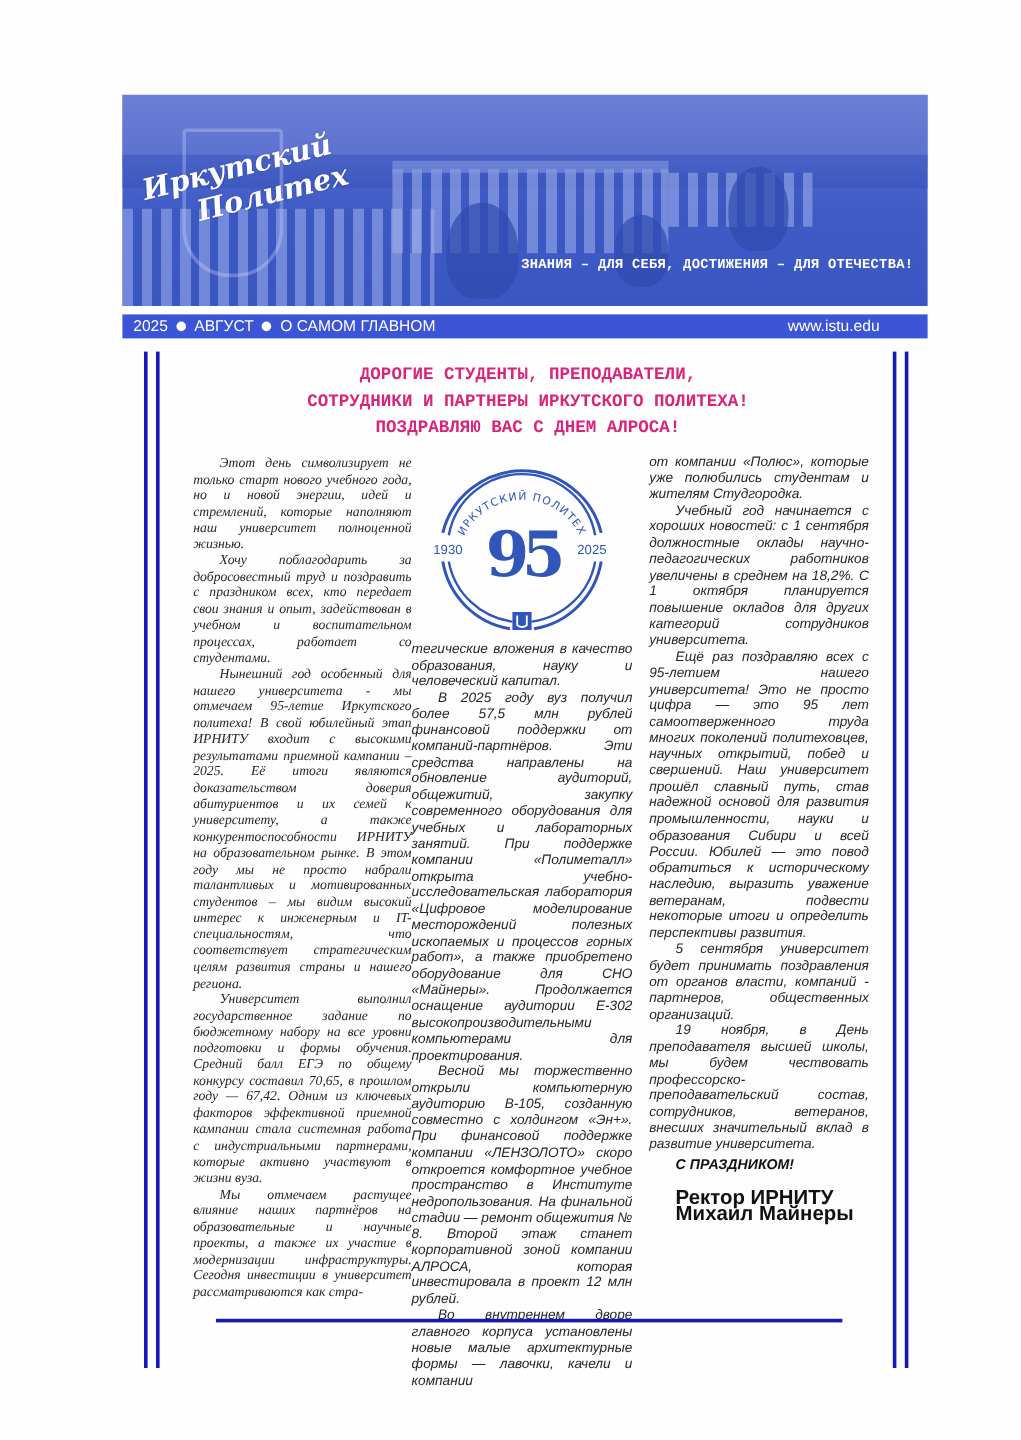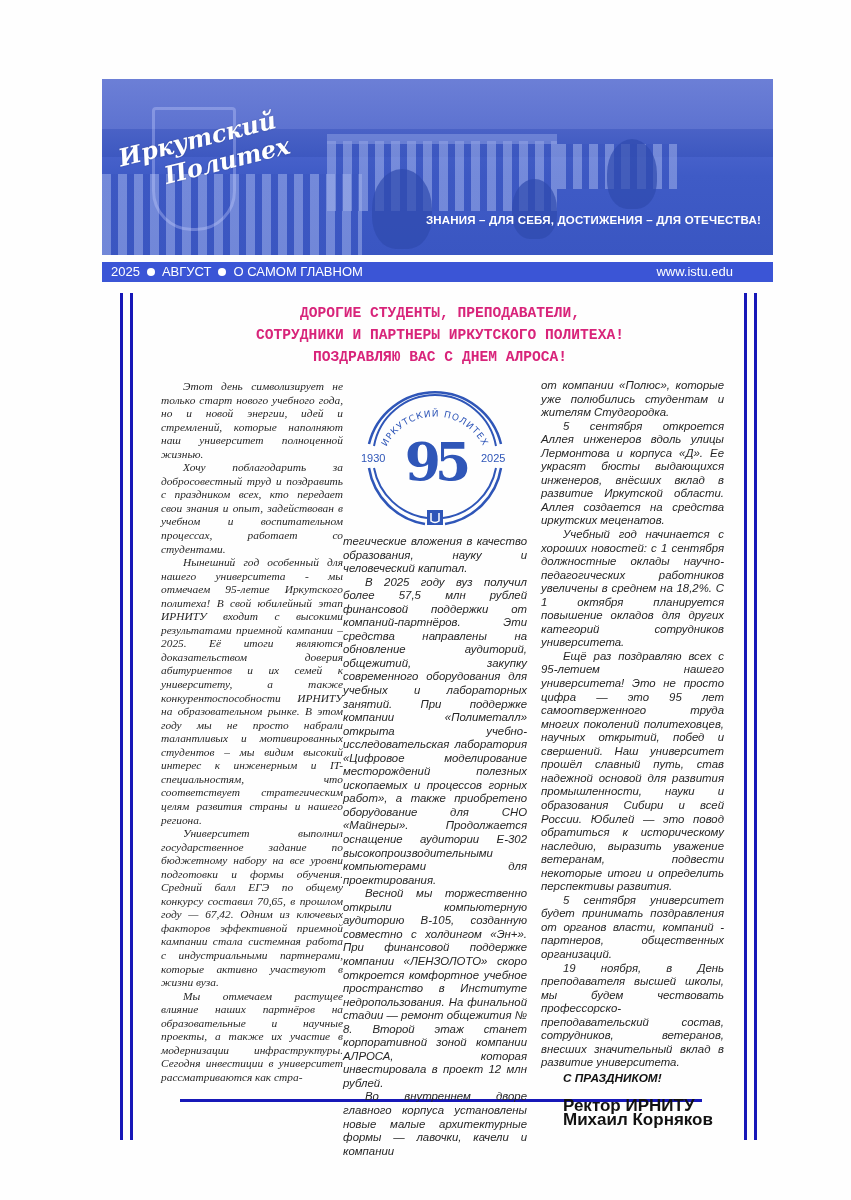--- a/index.html
+++ b/index.html
@@ -13,21 +13,21 @@
   .banner .hills { position:absolute; left:0; top:50px; width:100%; height:28px; background:linear-gradient(180deg,#4a62c6,#3d58c0); }
   .bld { position:absolute; background:#8a9ce2; opacity:.55; }
   .bld.win { background: repeating-linear-gradient(90deg, #9fb0ea 0 9px, #3b56c0 9px 16px); opacity:.55; }
   .tree { position:absolute; border-radius:50% 50% 40% 40%; background:#2f4aae; opacity:.7; }
   .shield { position:absolute; left:50px; top:28px; width:78px; height:118px; border:3px solid rgba(200,210,255,.35);
     border-radius:4px 4px 40px 40px; }
   .logo-script { position:absolute; left:18px; top:45px; color:#fff; font-family:"DejaVu Serif", serif; font-style:italic; font-weight:bold;
     font-size:24px; line-height:28px; transform:rotate(-14deg); text-shadow:0 0 2px rgba(0,0,0,.2); }
   .logo-script .l2 { display:block; padding-left:40px; }
   .slogan { position:absolute; right:12px; top:135px; color:#fff; font-weight:bold; font-size:11.5px; letter-spacing:.2px;
-    font-family:Liberation Sans, sans-serif; }
+    font-family:Liberation Mono, monospace; }
 
   
   .infobar { position:absolute; left:102px; top:262px; width:671px; height:20px; background:#3b55d6; color:#fff;
     font-size:13px; line-height:20px; }
   .infobar .left { position:absolute; left:9px; top:0; display:flex; align-items:center; gap:6px; }
   .infobar .dot { display:inline-block; width:8px; height:8px; background:#fff; border-radius:50%; margin:0 1px; }
   .infobar .url { position:absolute; right:40px; top:0; }
 
   
   .vline { position:absolute; top:293px; height:847px; width:3px; background:#1718b8; }
@@ -127,25 +127,24 @@
 
   <div class="col col2">
     <p class="cont">тегические вложения в качество образования, науку и человеческий капитал.</p>
     <p>В 2025 году вуз получил более 57,5 млн рублей финансовой поддержки от компаний-партнёров. Эти средства направлены на обновление аудиторий, общежитий, закупку современного оборудования для учебных и лабораторных занятий. При поддержке компании «Полиметалл» открыта учебно-исследовательская лаборатория «Цифровое моделирование месторождений полезных ископаемых и процессов горных работ», а также приобретено оборудование для СНО «Майнеры». Продолжается оснащение аудитории Е-302 высокопроизводительными компьютерами для проектирования.</p>
     <p>Весной мы торжественно открыли компьютерную аудиторию В-105, созданную совместно с холдингом «Эн+». При финансовой поддержке компании «ЛЕНЗОЛОТО» скоро откроется комфортное учебное пространство в Институте недропользования. На финальной стадии — ремонт общежития № 8. Второй этаж станет корпоративной зоной компании АЛРОСА, которая инвестировала в проект 12 млн рублей.</p>
     <p>Во внутреннем дворе главного корпуса установлены новые малые архитектурные формы — лавочки, качели и компании</p>
   </div>
 
   <div class="col col3">
     <p class="cont">от компании «Полюс», которые уже полюбились студентам и жителям Студгородка.</p>
-    <p>5 сентября откроется Аллея инженеров вдоль улицы Лермонтова и корпуса «Д». Ее украсят бюсты выдающихся инженеров, внёсших вклад в развитие Иркутской области. Аллея создается на средства иркутских меценатов.</p>
     <p>Учебный год начинается с хороших новостей: с 1 сентября должностные оклады научно-педагогических работников увеличены в среднем на 18,2%. С 1 октября планируется повышение окладов для других категорий сотрудников университета.</p>
     <p>Ещё раз поздравляю всех с 95-летием нашего университета! Это не просто цифра — это 95 лет самоотверженного труда многих поколений политеховцев, научных открытий, побед и свершений. Наш университет прошёл славный путь, став надежной основой для развития промышленности, науки и образования Сибири и всей России. Юбилей — это повод обратиться к историческому наследию, выразить уважение ветеранам, подвести некоторые итоги и определить перспективы развития.</p>
     <p>5 сентября университет будет принимать поздравления от органов власти, компаний - партнеров, общественных организаций.</p>
     <p>19 ноября, в День преподавателя высшей школы, мы будем чествовать профессорско-преподавательский состав, сотрудников, ветеранов, внесших значительный вклад в развитие университета.</p>
     <p class="closing">С ПРАЗДНИКОМ!</p>
     <div class="sign">
       <div>Ректор ИРНИТУ</div>
-      <div>Михаил Корняков</div>
+      <div>Михаил Майнеры</div>
     </div>
   </div>
 
 </div>
 
 </body></html>

